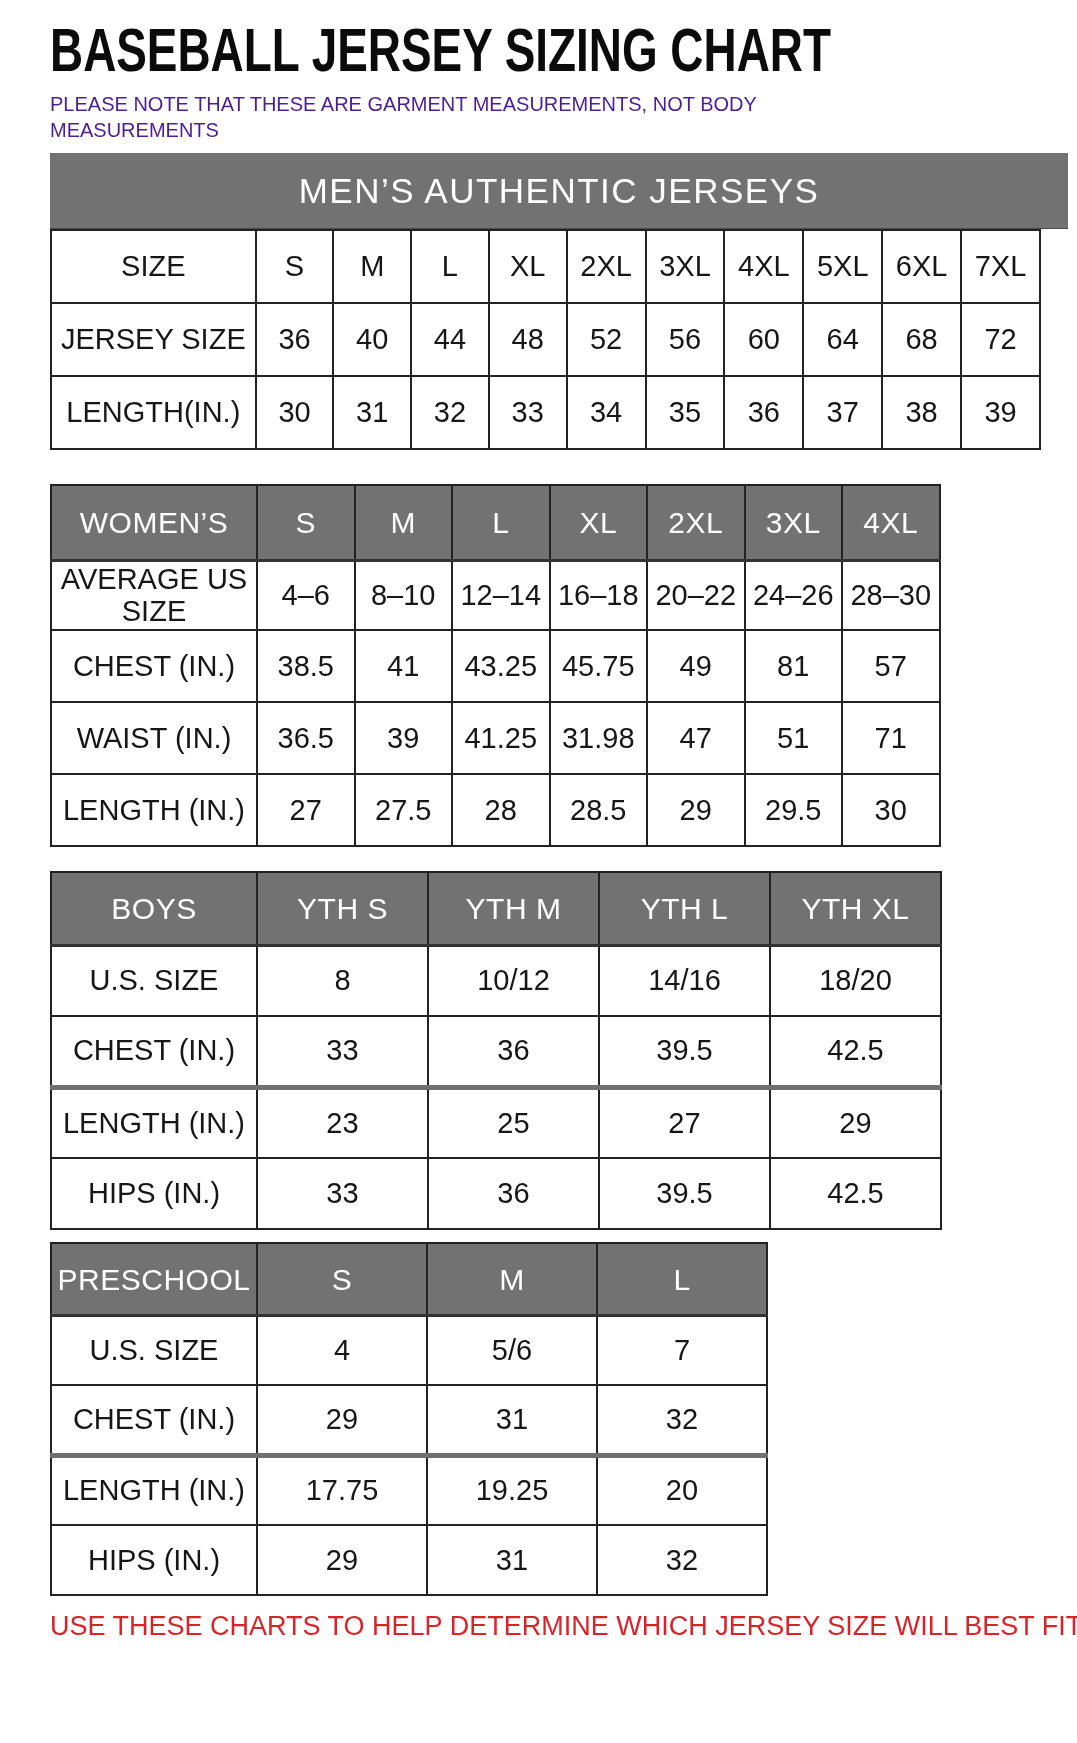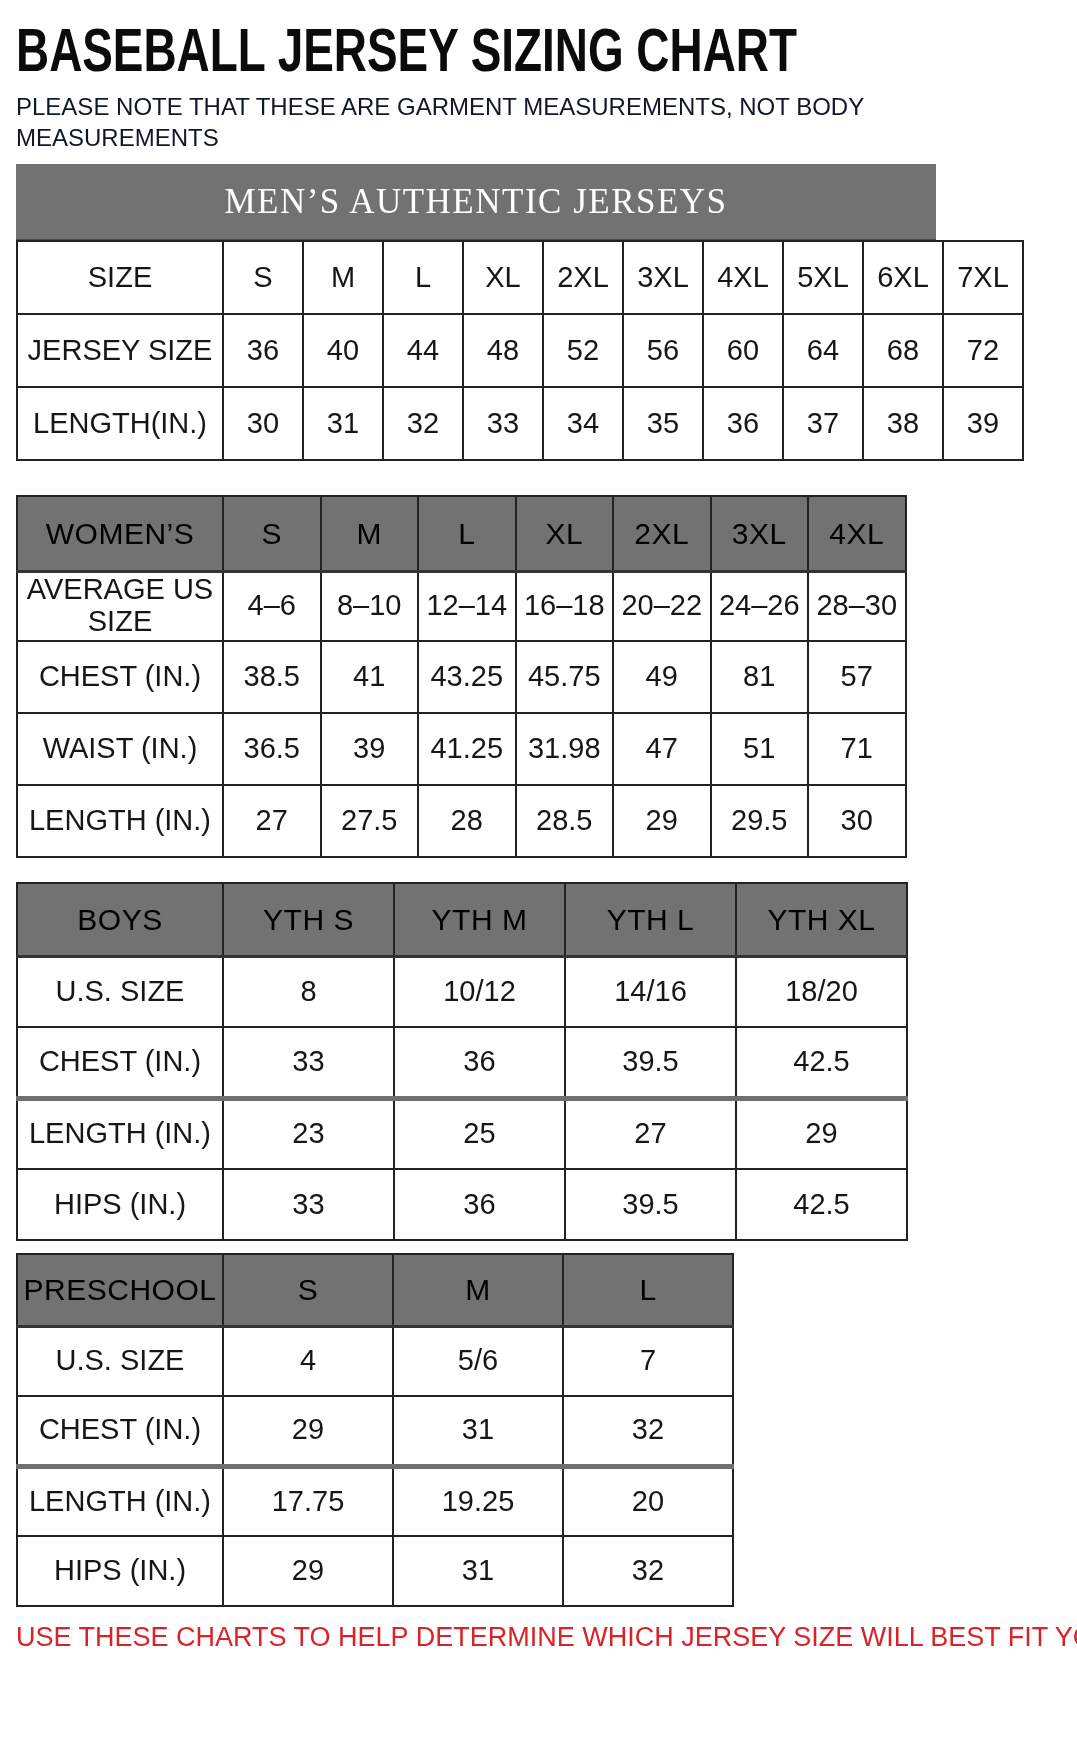--- a/index.html
+++ b/index.html
@@ -3,73 +3,72 @@
 <meta charset="utf-8">
 <style>
   * { box-sizing: border-box; }
   html, body { margin: 0; padding: 0; background: #ffffff; }
   body { font-family: "Liberation Sans", sans-serif; }
   .page {
     position: relative;
     width: 1077px;
     height: 1743px;
     background: #ffffff;
-    padding: 24px 36px 0 16px;
+    padding: 24px 36px 0 50px;
     overflow: hidden;
   }
   .title {
     margin: 0;
     font-size: 62px;
     line-height: 0.85;
     font-weight: 900;
     color: #0b0b0b;
     letter-spacing: 0px;
     white-space: nowrap;
     transform: scaleX(0.74);
     transform-origin: left center;
   }
   .note {
     margin: 14px 0 0 0;
     width: 880px;
-    font-size: 24px;
+    font-size: 20px;
     line-height: 1.32;
-    color: #0f172a;
+    color: #4c1d95;
     font-weight: 400;
   }
   .banner {
     margin-top: 10px;
-    width: 920px;
+    width: 1018px;
     height: 76px;
     background: #727272;
     color: #ffffff;
     display: flex;
     align-items: center;
     justify-content: center;
     font-size: 35px;
     letter-spacing: 1.5px;
     border-bottom: 1px solid #4a4a4a;
-    font-family: Liberation Serif, serif;
   }
   table {
     border-collapse: collapse;
     table-layout: fixed;
   }
   td {
     border: 2px solid #222222;
     text-align: center;
     vertical-align: middle;
     font-size: 29px;
     color: #161616;
     padding: 0 4px;
     overflow: hidden;
     line-height: 1.1;
   }
   tr.hdr td {
     background: #727272;
-    color: #000000;
+    color: #ffffff;
     font-size: 30px;
     letter-spacing: 0.5px;
     border-bottom: 3px solid #333333;
   }
   tr.thick td { border-top: 5px solid #6f6f6f; }
 
   .c-label { width: 206px; }
   .c-mens  { width: 80px;  }
   .c-wom   { width: 97.5px;}
   .c-boys  { width: 171px; }

